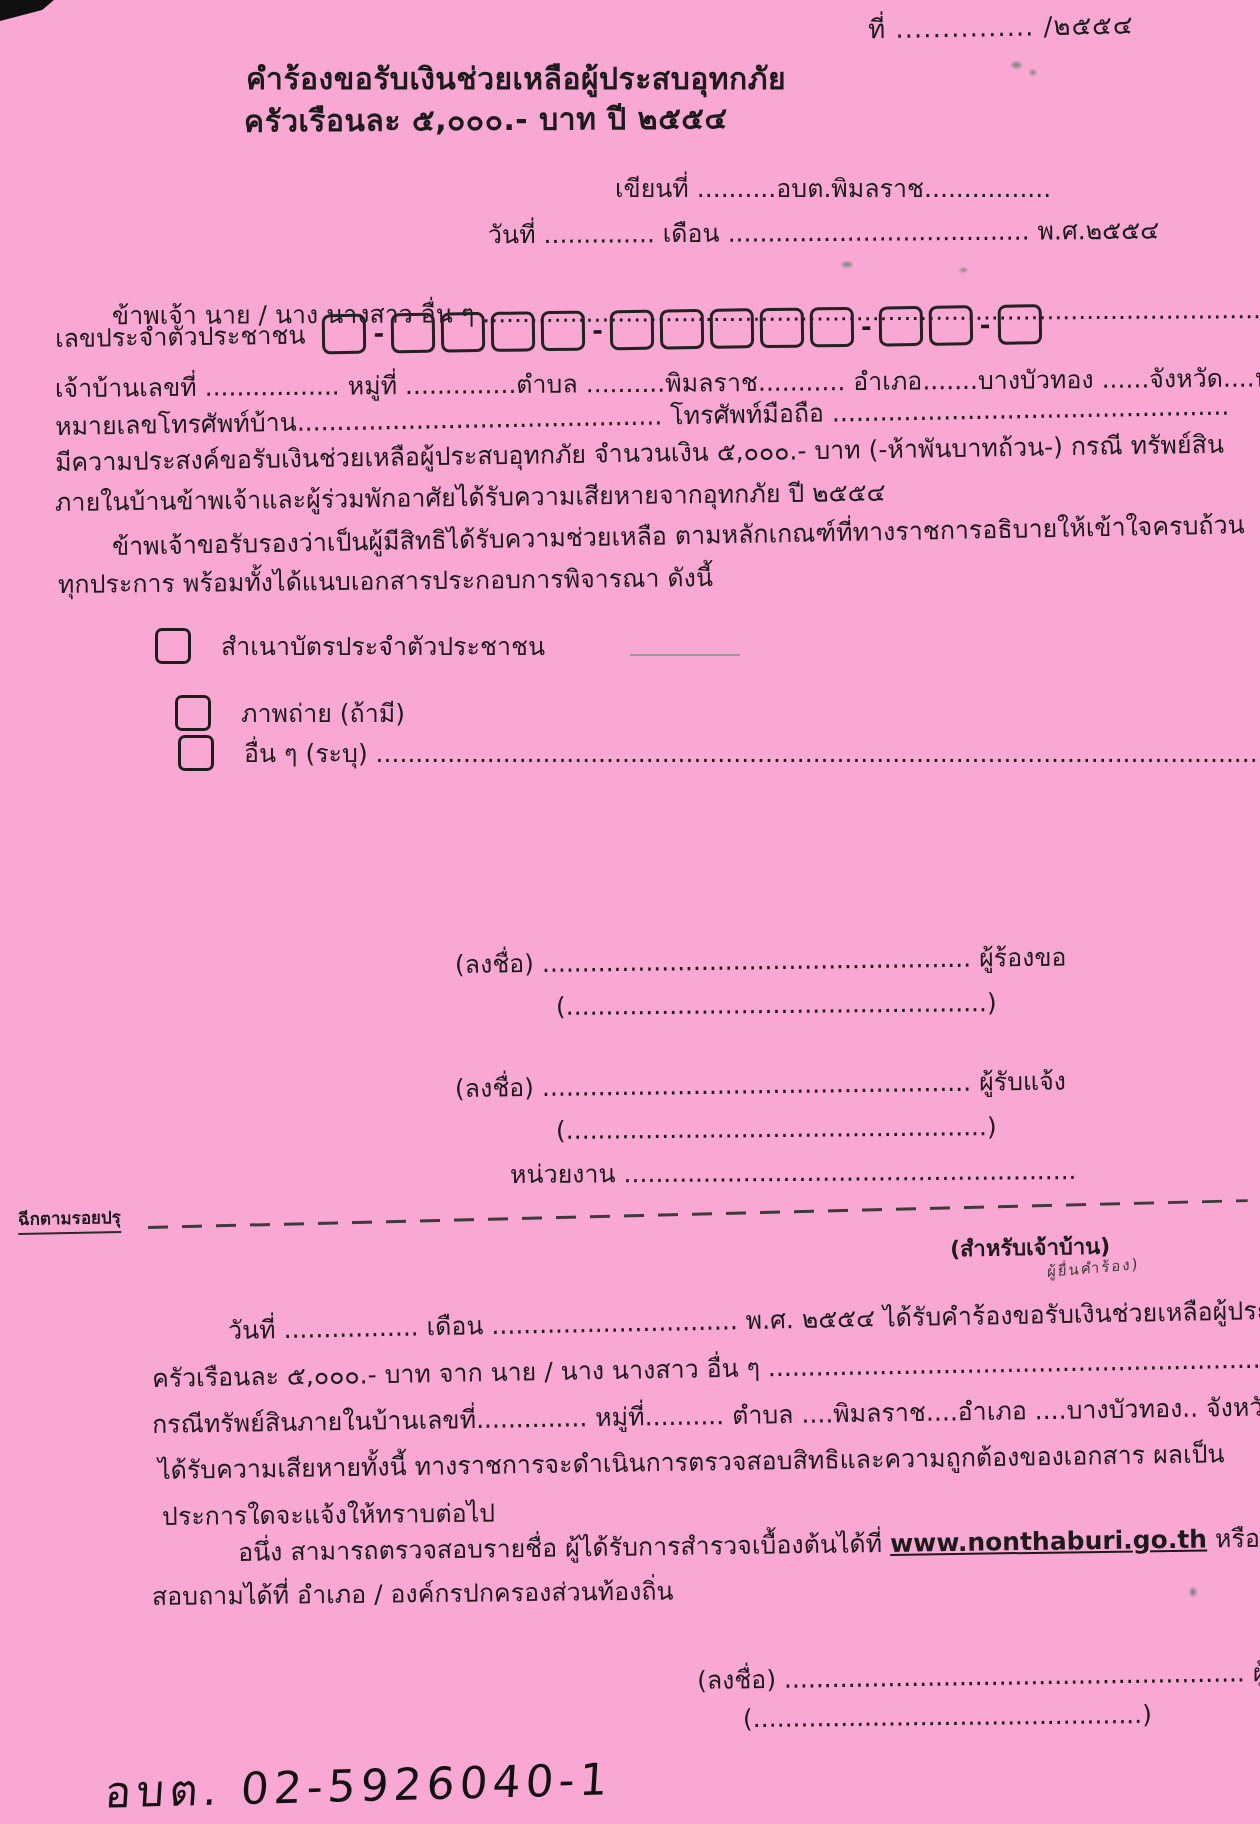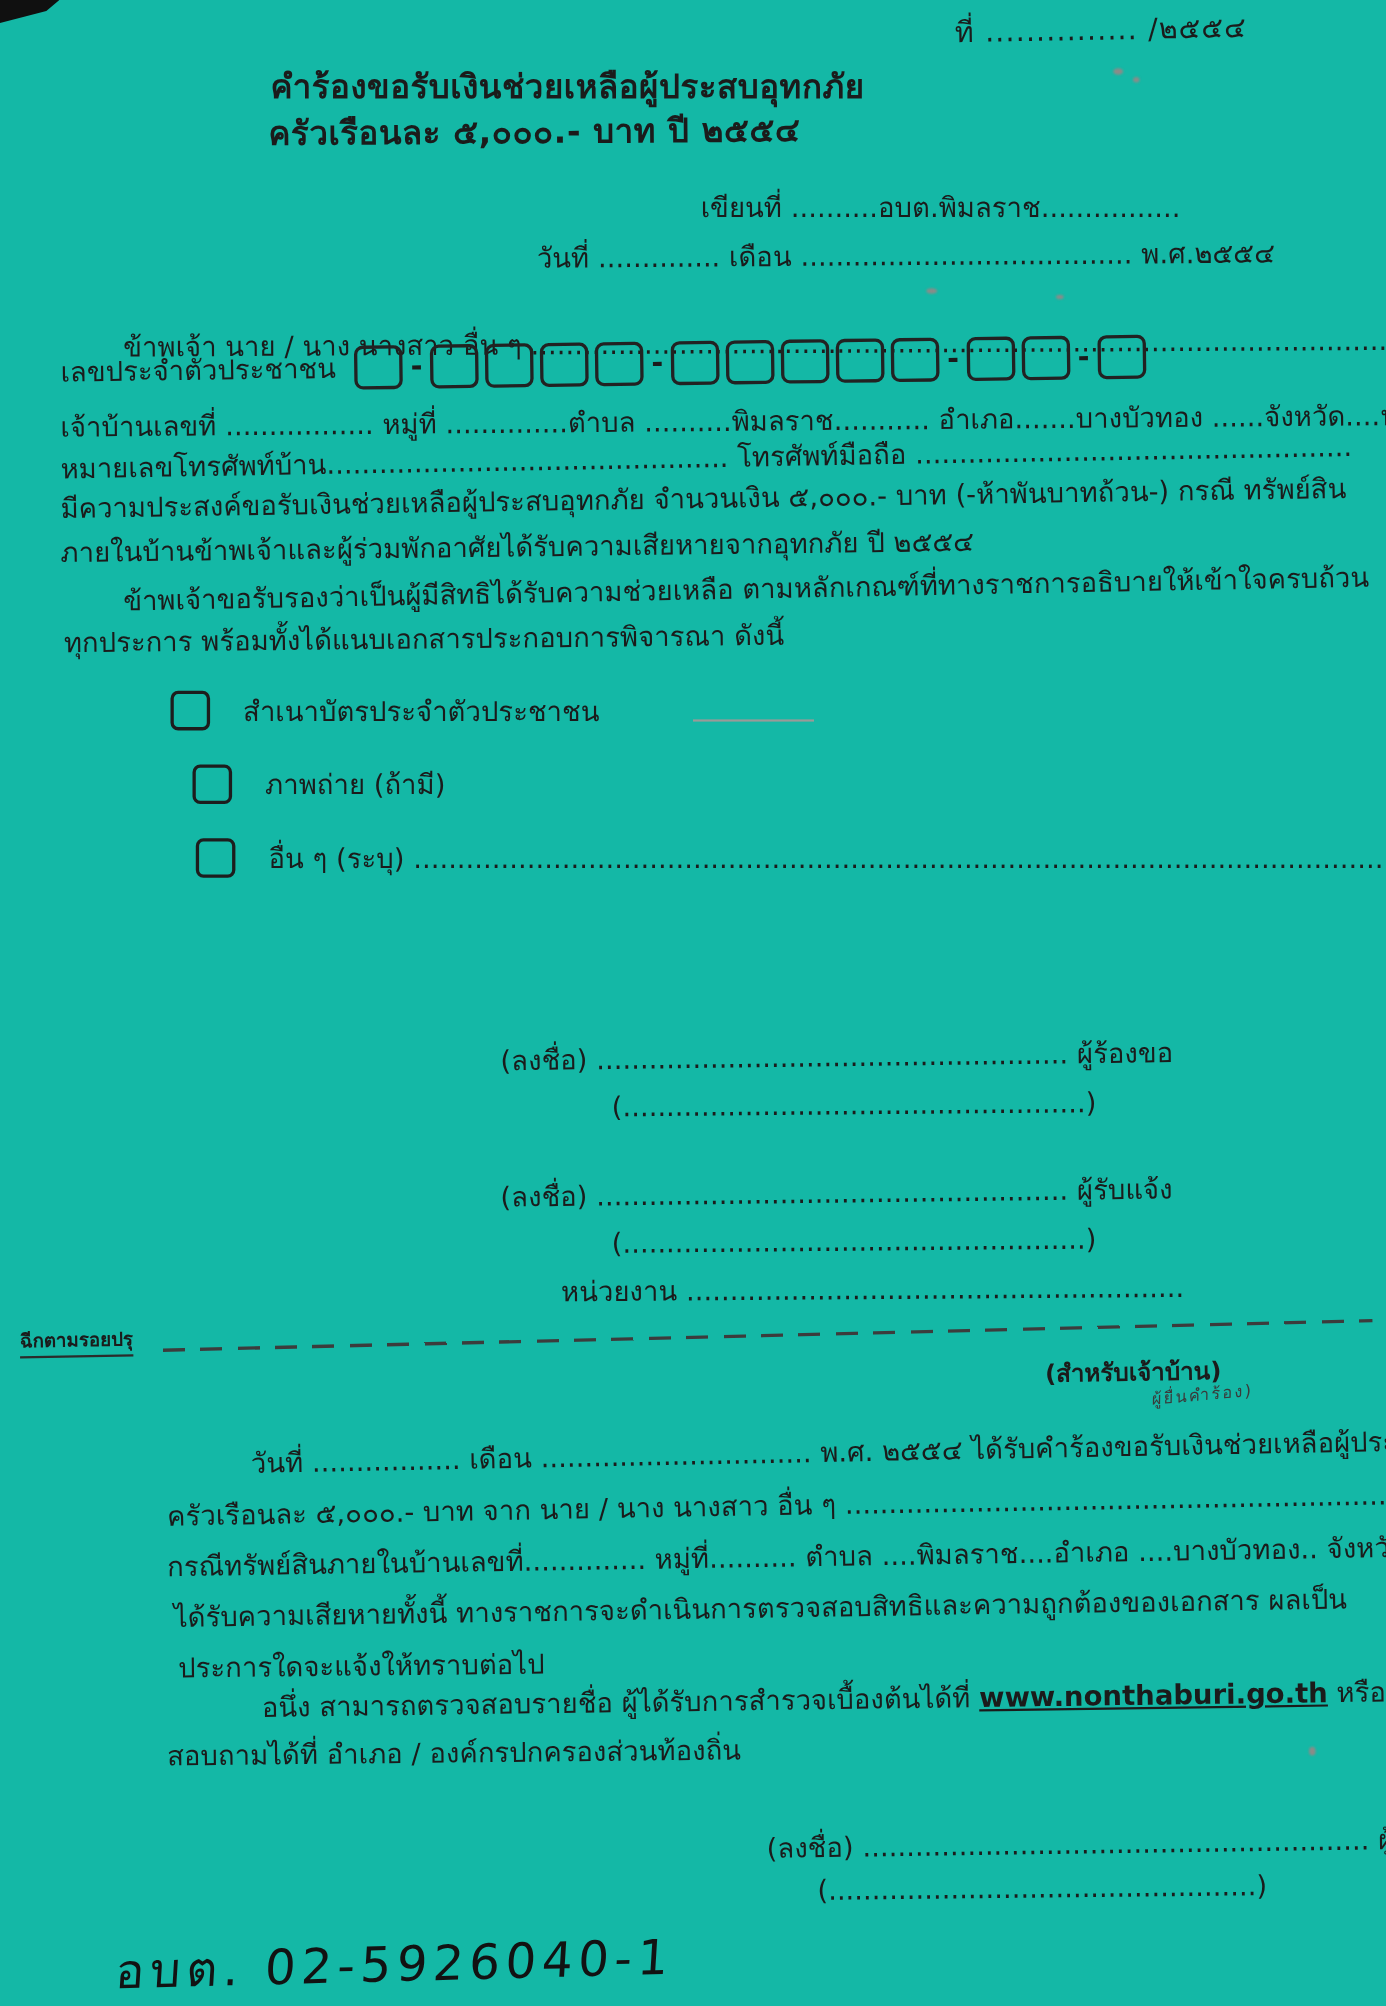--- a/index.html
+++ b/index.html
@@ -1,20 +1,20 @@
 <!DOCTYPE html>
 <html><head>
 <meta charset="utf-8">
 <style>
   html,body{margin:0;padding:0;background:#e8e8e6;}
   .page{
     position:relative;
     width:1260px;height:1824px;
     margin:0 auto;
-    background:#14b8a6;
+    background:#f9a8d4;
     overflow:hidden;
     font-family:"DejaVu Sans", sans-serif;
     color:#1b1b1b;
   }
   .abs{position:absolute;white-space:nowrap;}
   .ref{font-size:26px;letter-spacing:1px;}
   .title{font-size:30px;font-weight:700;letter-spacing:.5px;}
   .body-line{font-size:25px;}
   .row{display:flex;align-items:center;}
   .idbox{
@@ -65,21 +65,21 @@
   <div class="artifact speck" style="left:842px;top:262px;width:10px;height:5px;"></div>
   <div class="artifact speck" style="left:960px;top:268px;width:7px;height:4px;"></div>
   <div class="artifact" style="left:630px;top:654px;width:110px;height:2px;background:#9a9a97;filter:blur(.6px);"></div>
   <div class="artifact speck" style="left:1190px;top:1588px;width:6px;height:8px;"></div>
 
   <div class="abs ref" style="left:868px;top:6px;transform:rotate(-1deg);">ที่ ............... /๒๕๕๔</div>
 
   <div class="abs title" style="left:246px;top:55px;">คำร้องขอรับเงินช่วยเหลือผู้ประสบอุทกภัย</div>
   <div class="abs title" style="left:244px;top:96px;transform:rotate(-.4deg);">ครัวเรือนละ ๕,๐๐๐.- บาท  ปี ๒๕๕๔</div>
 
-  <div class="abs body-line" style="left:637px;top:168px;text-align:center;">เขียนที่  ..........อบต.พิมลราช................</div>
+  <div class="abs body-line" style="left:615px;top:168px;text-align:center;">เขียนที่  ..........อบต.พิมลราช................</div>
   <div class="abs body-line" style="left:488px;top:212px;transform:rotate(-.4deg);">วันที่ .............. เดือน ...................................... พ.ศ.๒๕๕๔</div>
 
   <div class="abs body-line" style="left:112px;top:292px;transform:rotate(-.3deg);">ข้าพเจ้า นาย / นาง  นางสาว อื่น ๆ   .........................................................................................................</div>
 
   <div class="abs row" style="left:55px;top:318px;transform:rotate(-.8deg);transform-origin:left center;">
     <span class="body-line" style="margin-right:14px;">เลขประจำตัวประชาชน</span>
     <span class="idbox"></span>
     <span class="iddash">-</span>
     <span class="idbox"></span>
       <span class="idbox"></span>
@@ -107,21 +107,21 @@
   <div class="abs body-line" style="left:58px;top:564px;transform:rotate(-.6deg);transform-origin:left center;">ทุกประการ  พร้อมทั้งได้แนบเอกสารประกอบการพิจารณา  ดังนี้</div>
 
   <div class="abs row" style="left:155px;top:626px;">
     <span class="checkbox"></span>
     <span class="chk-label">สำเนาบัตรประจำตัวประชาชน</span>
   </div>
   <div class="abs row" style="left:155px;top:693px;padding-left:20px;">
     <span class="checkbox"></span>
     <span class="chk-label">ภาพถ่าย (ถ้ามี)</span>
   </div>
-  <div class="abs row" style="left:155px;top:760px;padding-left:23px;">
+  <div class="abs row" style="left:155px;top:733px;padding-left:23px;">
     <span class="checkbox"></span>
     <span class="chk-label">อื่น ๆ (ระบุ) ...............................................................................................................</span>
   </div>
 
   <div class="abs sign-line" style="left:455px;top:944px;transform:rotate(-.7deg);transform-origin:left center;">
     <span>(ลงชื่อ)</span>
     <span>......................................................</span>
     <span>ผู้ร้องขอ</span>
   </div>
   <div class="abs sign-line" style="left:556px;top:990px;transform:rotate(-.5deg);">(.....................................................)</div>

